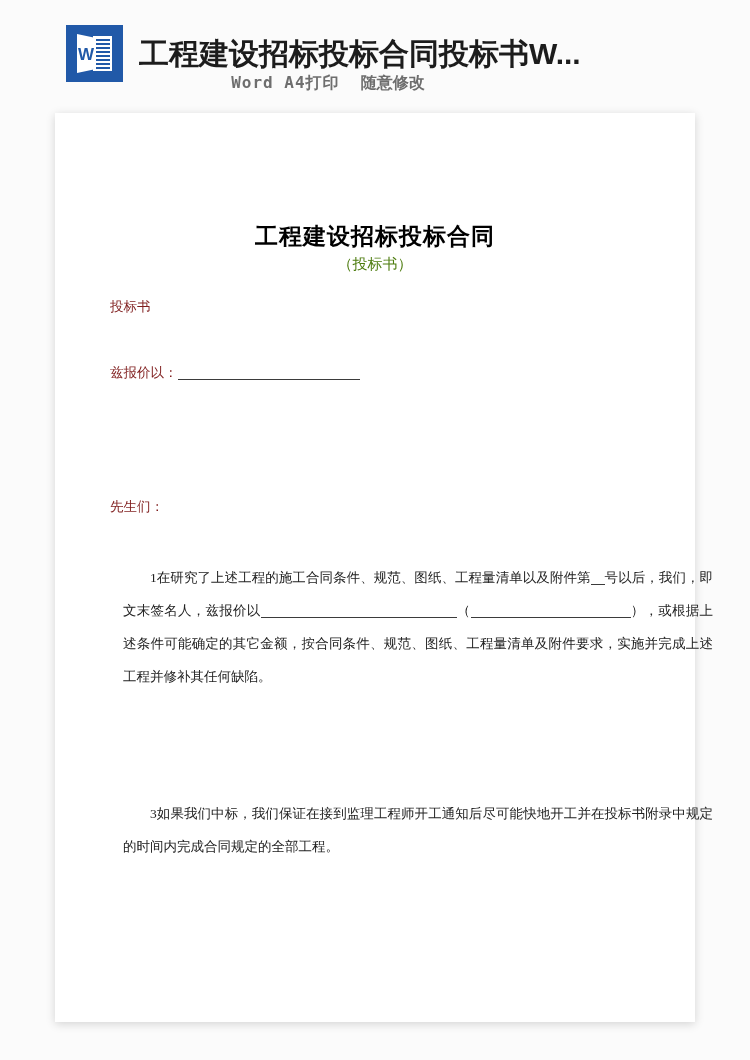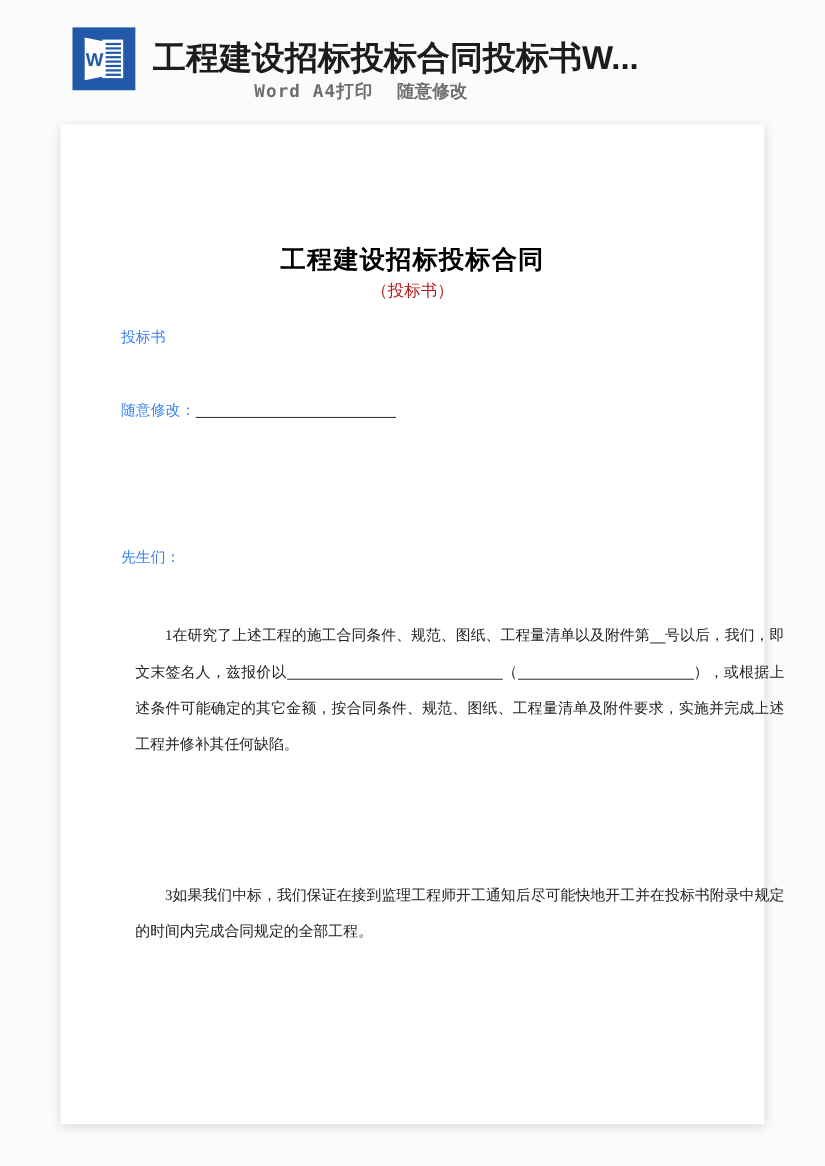--- a/index.html
+++ b/index.html
@@ -97,28 +97,28 @@
     letter-spacing: 1px;
     margin-top: 26px;
   }
   .doc-subtitle {
     position: absolute;
     left: 0;
     top: 142px;
     width: 640px;
     text-align: center;
     font-size: 15px;
-    color: #b91c1c;
+    color: #4d7c0f;
     font-family: "Liberation Serif", "DejaVu Serif", serif;
   }
 
   .ln {
     font-family: Liberation Serif, serif;
     font-size: 13.5px;
-    color: #3b82f6;
+    color: #7f1d1d;
     line-height: 1.5;
     white-space: nowrap;
   }
   .blk {
     font-family: "Liberation Serif", "DejaVu Serif", serif;
     font-size: 13.5px;
     color: #222222;
     line-height: 33px;
     text-align: justify;
     margin-left: 48px;
@@ -187,21 +187,21 @@
 <div class="page">
   <div class="page-inner">
 
     <div class="doc-title">工程建设招标投标合同</div>
 
     <div class="doc-subtitle">（投标书）</div>
 
     <div class="ln row-label">投标书</div>
 
     <div class="ln row-contract">
-      <span>随意修改：</span><span class="rule rule-w182"></span>
+      <span>兹报价以：</span><span class="rule rule-w182"></span>
     </div>
 
 
     <div class="ln row-greeting">先生们：</div>
 
     <div class="blk para1">
       <span class="indent"></span><span>1在研究了上述工程的施工合同条件、规范、图纸、工程量清单以及附件第</span><span class="rule rule-w12"></span><span>号以后，我们，即文末签名人，兹报价以</span><span class="rule rule-w196"></span><span>（</span><span class="rule rule-w160"></span><span>），或根据上述条件可能确定的其它金额，按合同条件、规范、图纸、工程量清单及附件要求，实施并完成上述工程并修补其任何缺陷。</span>
     </div>
 
 

